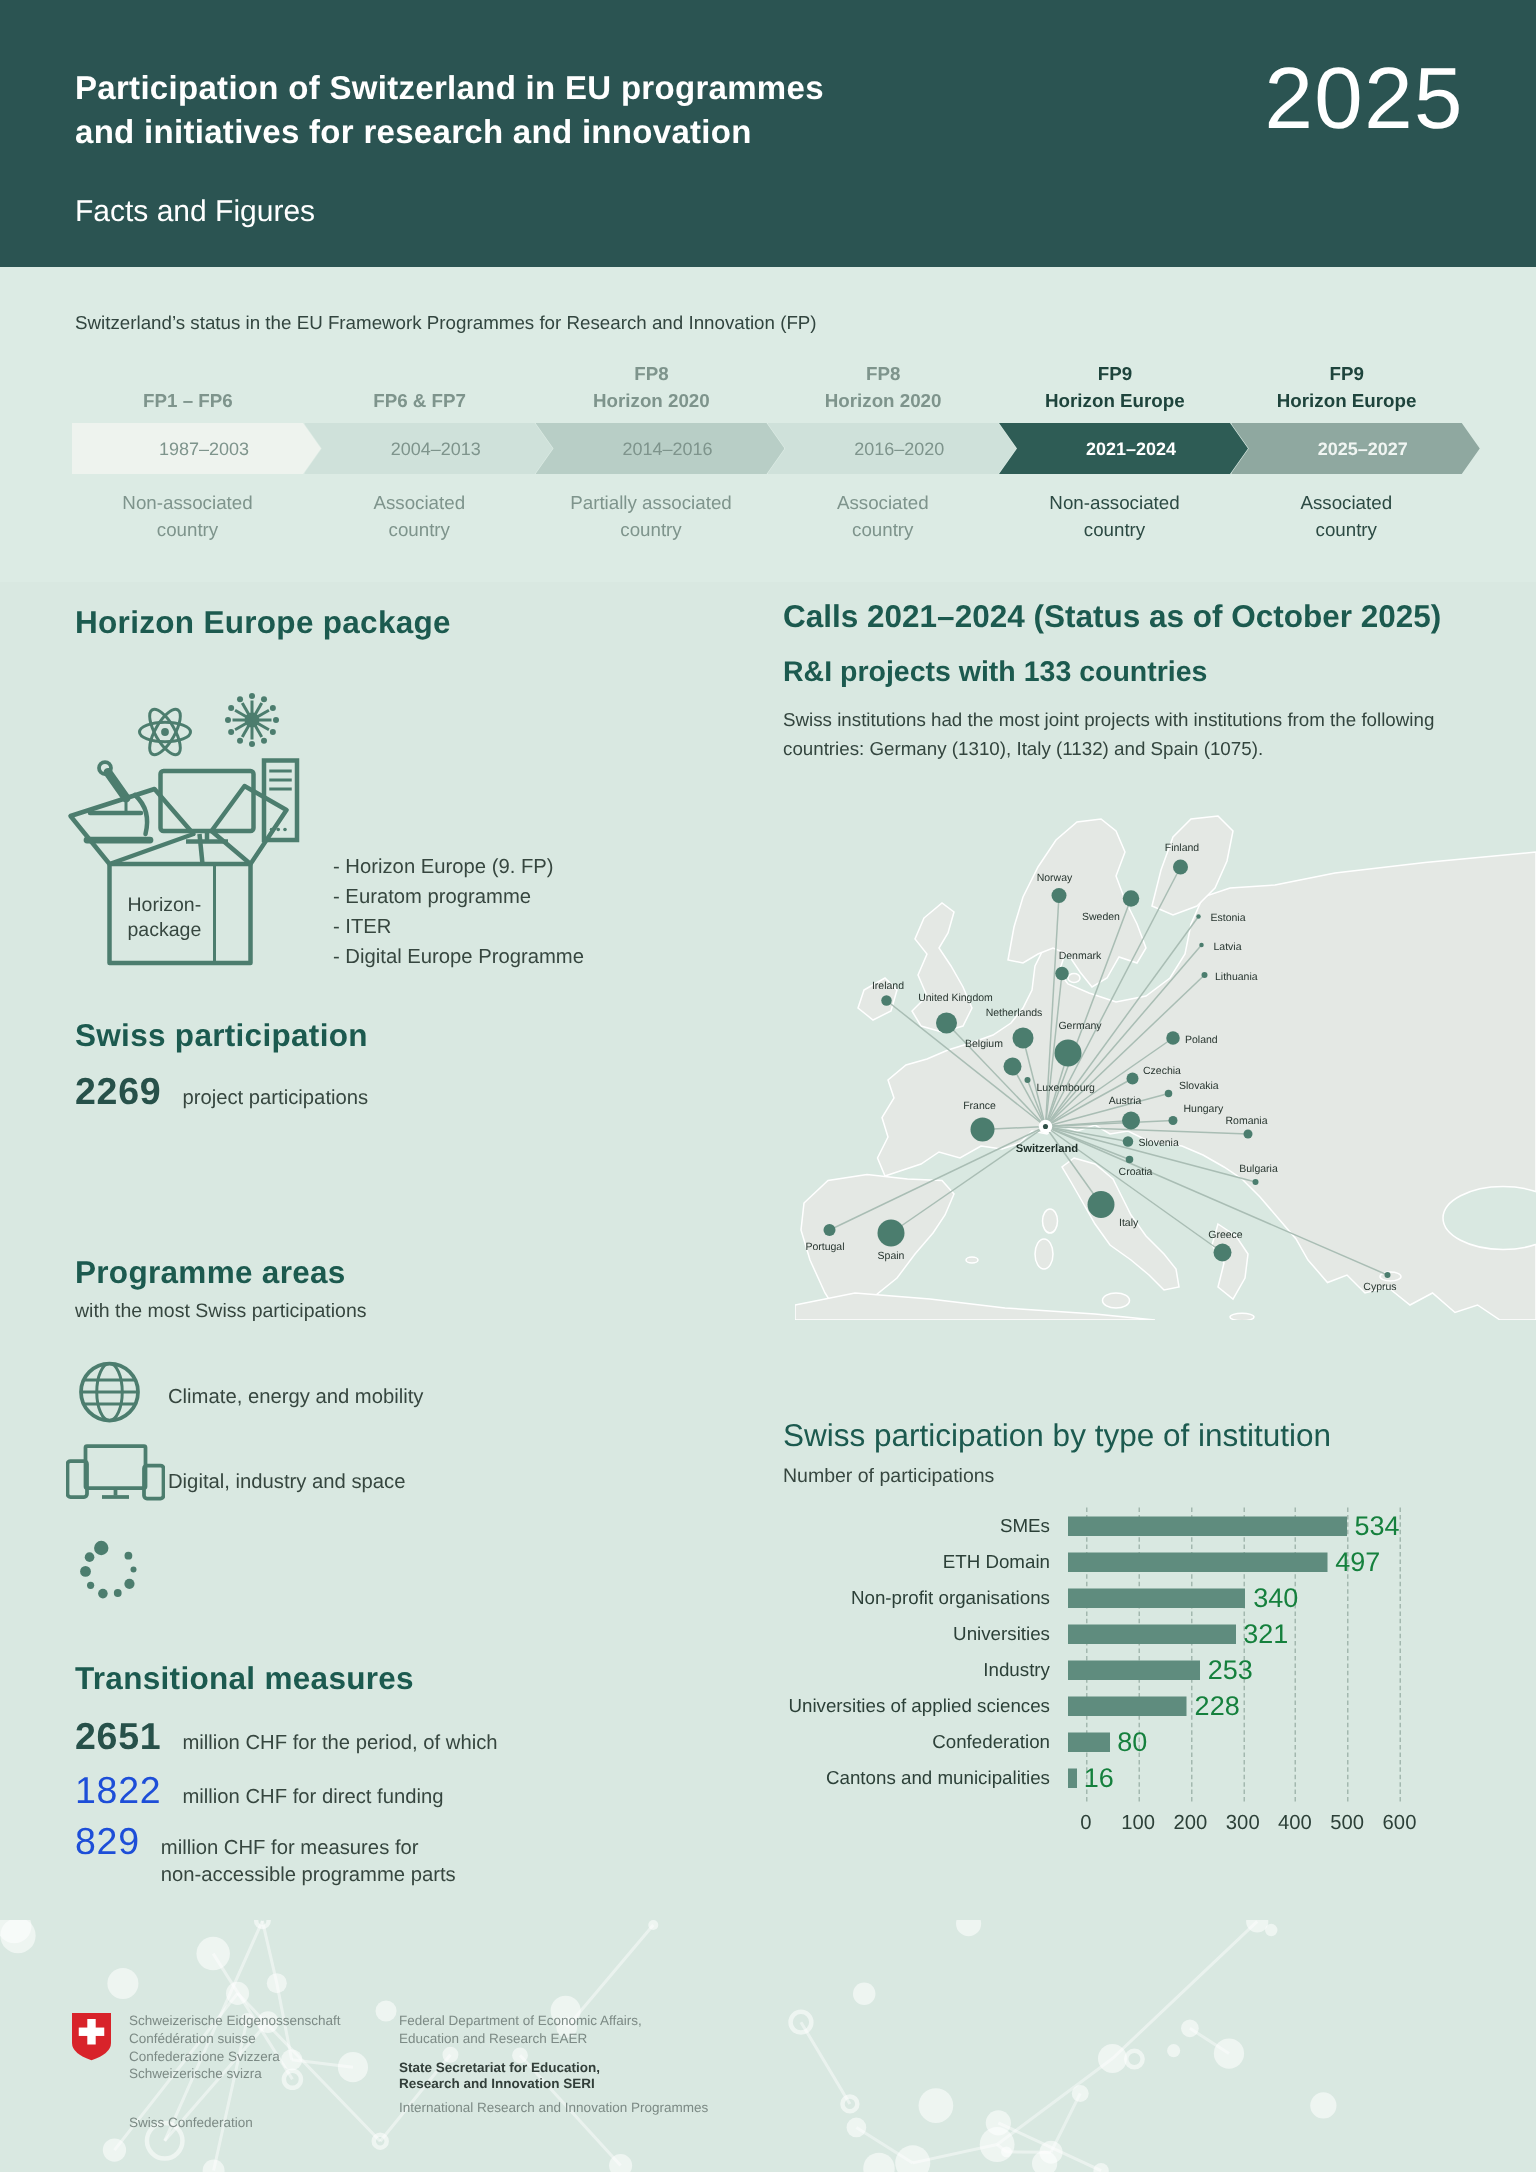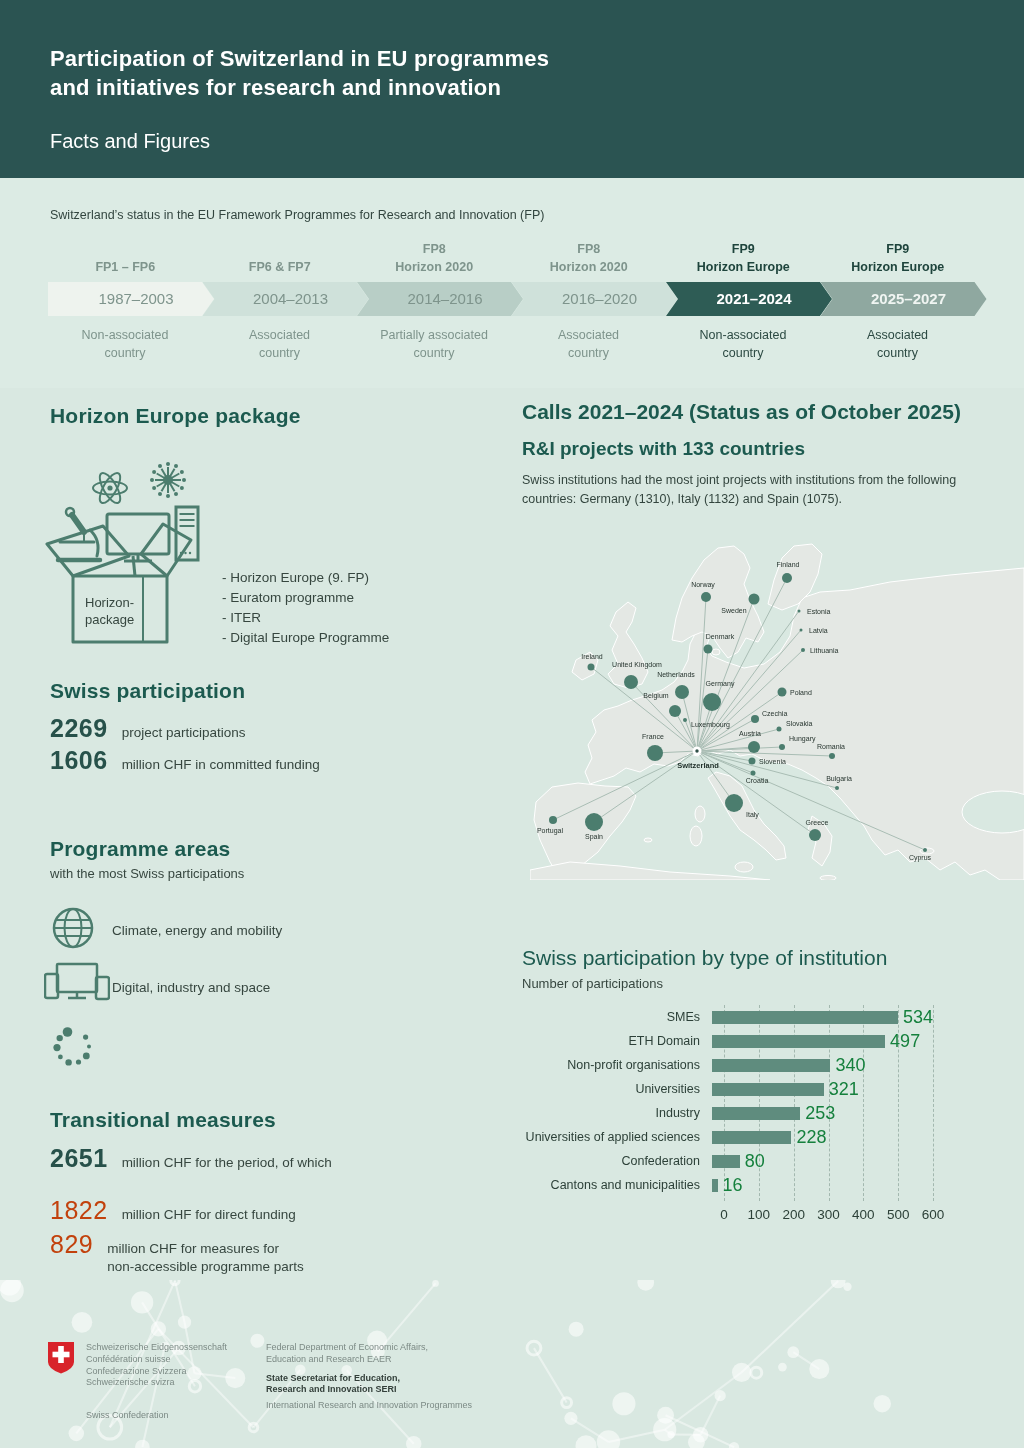--- a/index.html
+++ b/index.html
@@ -15,39 +15,39 @@
 
   
   .timeline-section { position:absolute; left:0; top:178px; width:1024px; height:210px; background:#dcebe4; }
   .timeline-caption { position:absolute; left:50px; top:30px; font-size:12.5px; color:#32453f; }
   .stages { position:absolute; left:48px; top:58px; width:927px; height:140px; }
   .stage { position:absolute; top:0; width:154.5px; height:140px; }
   .stage-fp { position:absolute; left:0; top:0; width:100%; height:40px; display:flex; flex-direction:column; justify-content:flex-end; text-align:center; font-size:12.5px; font-weight:bold; line-height:18px; }
   .stage-arrow { position:absolute; left:0; top:46px; width:166px; height:34px; }
   .arrow-first { clip-path:polygon(0 0, calc(100% - 12px) 0, 100% 50%, calc(100% - 12px) 100%, 0 100%); }
   .arrow-mid { clip-path:polygon(0 0, calc(100% - 12px) 0, 100% 50%, calc(100% - 12px) 100%, 0 100%, 12px 50%); }
-  .stage-period { width:100%; text-align:center; line-height:34px; font-size:15px; padding-left:10px; }
+  .stage-period { width:100%; text-align:center; line-height:34px; font-size:12px; padding-left:10px; }
   .stage-status { position:absolute; left:-6px; top:90px; width:166px; text-align:center; font-size:12.5px; line-height:18px; white-space:pre-line; }
   .s-light .stage-fp, .s-light .stage-period, .s-light .stage-status { color:#7e948c; }
   .s-dark .stage-fp, .s-mid .stage-fp { color:#1e443c; }
   .s-dark .stage-period { color:#ffffff; font-weight:bold; }
   .s-mid .stage-period { color:#f0f5f2; font-weight:bold; }
   .s-dark .stage-status, .s-mid .stage-status { color:#2c4a43; }
 
   
   .h2 { position:absolute; font-size:21px; font-weight:bold; color:#1c5a4f; letter-spacing:.2px; }
   .pre { white-space:pre-line; }
   .icon-stroke { stroke:#4c7d6e; fill:none; }
 
   
   .pkg-list { position:absolute; left:222px; top:568px; font-size:13.5px; line-height:20px; color:#36463f; }
   .box-label { font-size:13px; line-height:17px; fill:#36463f; }
   .stat-row { position:absolute; display:flex; align-items:baseline; gap:14px; }
   .stat-value { font-size:25px; font-weight:bold; color:#27514a; letter-spacing:.5px; }
-  .stat-value.light { font-weight:400; color:#c2410c;margin-top:16px; }
+  .stat-value.light { font-weight:400; color:#1d4ed8; }
   .stat-label { font-size:13.5px; color:#36463f; line-height:18px; }
   .sub-note { position:absolute; font-size:13px; color:#36463f; }
   .area-label { position:absolute; left:112px; font-size:13.5px; line-height:19px; color:#36463f; }
 
   
   .calls-title { position:absolute; left:522px; top:400px; font-size:21px; font-weight:bold; color:#1c5a4f; }
   .calls-sub { position:absolute; left:522px; top:438px; font-size:19px; font-weight:bold; color:#1c5a4f; }
   .calls-body { position:absolute; left:522px; top:471px; width:462px; font-size:12.5px; line-height:19px; color:#33453e; }
 
   .map-wrap { position:absolute; left:530px; top:540px; width:494px; height:340px; }
@@ -82,20 +82,21 @@
 </head>
 <body>
 
 <div class="page">
 
   <header class="header" style="background: rgb(43, 84, 82);">
     <div class="header-title">
       <div>Participation of Switzerland in EU programmes</div>
       <div>and initiatives for research and innovation</div>
     </div>
+    <div class="header-year">2025</div>
     <div class="header-subtitle">Facts and Figures</div>
   </header>
 
   <section class="timeline-section">
     <div class="timeline-caption">Switzerland’s status in the EU Framework Programmes for Research and Innovation (FP)</div>
     <div class="stages">
 
       <div class="stage s-light" style="left:0">
         <div class="stage-fp">
           <div></div>
@@ -251,24 +252,20 @@
     <div>- Horizon Europe (9. FP)</div>
     <div>- Euratom programme</div>
     <div>- ITER</div>
     <div>- Digital Europe Programme</div>
   </div>
 
   <h2 class="h2" style="left:50px; top:679px">Swiss participation</h2>
   <div class="stat-row" style="left:50px; top:714px">
     <span class="stat-value">2269</span>
     <span class="stat-label">project participations</span>
-  </div>
-  <div class="stat-row" style="left:50px; top:746px">
-    <span class="stat-value">1606</span>
-    <span class="stat-label">million CHF in committed funding</span>
   </div>
 
   <h2 class="h2" style="left:50px; top:837px">Programme areas</h2>
   <div class="sub-note" style="left:50px; top:866px">with the most Swiss participations</div>
 
   <svg style="position:absolute; left:51px; top:906px" width="44" height="44" viewBox="0 0 44 44">
     <g class="icon-stroke" stroke-width="2.5">
       <circle cx="22" cy="22" r="19"></circle>
       <ellipse cx="22" cy="22" rx="8.5" ry="19" stroke-width="2"></ellipse>
       <line x1="5" y1="14" x2="39" y2="14" stroke-width="2"></line>

